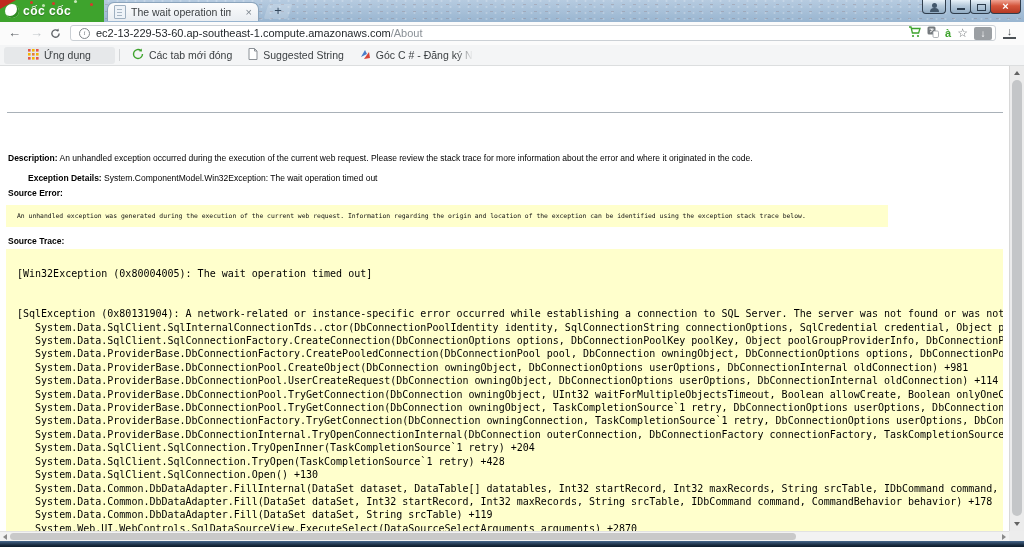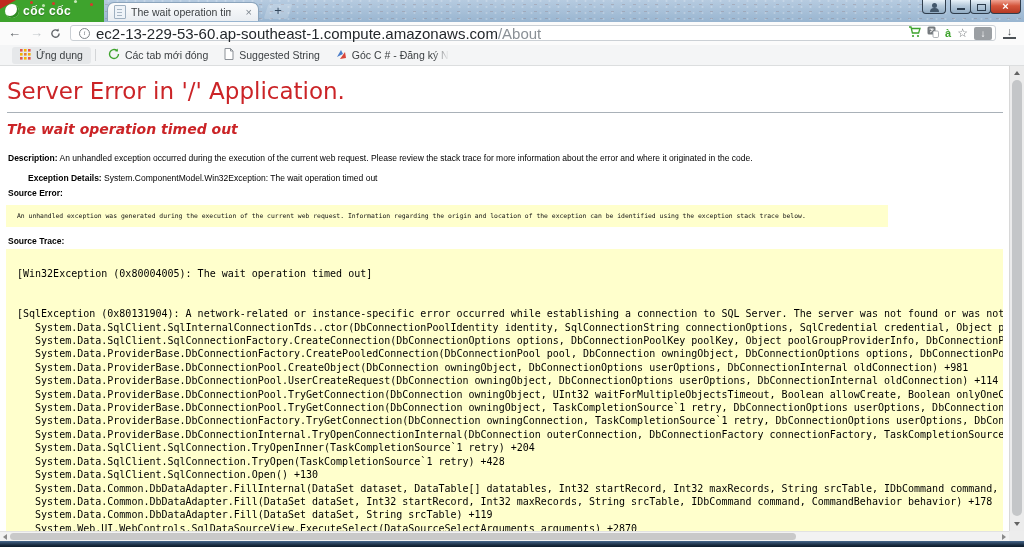--- a/index.html
+++ b/index.html
@@ -56,36 +56,36 @@
   .navbar{position:absolute;top:22px;left:0;width:1024px;height:23px;background:#fbfbfb;}
   .nav-btn{position:absolute;top:3px;font-size:13px;line-height:16px;color:#5f6368;}
   .nav-back{left:8px;}
   .nav-fwd{left:30px;color:#c3c7cb;}
   .nav-reload{left:50px;top:5px;}
   .urlbar{position:absolute;left:70px;top:3px;width:926px;height:16px;border:1px solid #cbd0d5;border-radius:3px;
     background:#fff;display:flex;align-items:center;box-sizing:border-box;}
   .info-icon{width:9px;height:9px;border:1px solid #80868b;border-radius:50%;color:#80868b;
     font-size:7px;line-height:9px;text-align:center;font-family:"Liberation Serif",serif;font-style:italic;
     margin:0 6px 0 8px;flex:none;}
-  .url-text{font-size:15px;white-space:nowrap;overflow:hidden;}
+  .url-text{font-size:11px;white-space:nowrap;overflow:hidden;}
   .url-host{color:#24282c;}
   .url-path{color:#8a9096;}
   .url-icons{margin-left:auto;display:flex;align-items:center;gap:6px;padding-right:3px;}
   .glyph-a{color:#3ea32d;font-size:11px;font-weight:bold;}
   .glyph-star{color:#6a6f73;font-size:12px;line-height:12px;}
   .dl-chip{width:18px;height:13px;border-radius:2px;background:#9b9fa3;color:#fff;font-size:10px;
     line-height:13px;text-align:center;}
   .downloads-btn{position:absolute;right:8px;top:4px;width:13px;color:#4c5156;font-size:11px;line-height:11px;
     text-align:center;border-bottom:2px solid #4c5156;padding-bottom:0px;}
 
   
   .bookmarks{position:absolute;top:45px;left:0;width:1024px;height:21px;background:#f4f5f6;
     border-bottom:1px solid #dcdedf;display:flex;align-items:center;font-size:10.5px;color:#3c4043;box-sizing:border-box;}
   .bm-item{display:flex;align-items:center;gap:5px;padding:2px 8px;white-space:nowrap;}
-  .bm-chip{background:#e6e8ea;border-radius:3px;margin-left:12px;padding:2px 8px;justify-content:center;}
+  .bm-chip{background:#e6e8ea;border-radius:3px;margin-left:4px;padding:2px 24px;justify-content:center;}
   .bm-divider{width:1px;height:12px;background:#d3d5d7;margin:0 4px;}
   .bm-label{display:inline-block;}
   .bm-fade{position:relative;max-width:112px;overflow:hidden;}
   .bm-fade::after{content:"";position:absolute;right:0;top:0;bottom:0;width:16px;
     background:linear-gradient(90deg,rgba(244,245,246,0),#f4f5f6);}
   .bm-item svg{flex:none;}
 
   
   .content{position:absolute;top:66px;left:0;width:1009px;height:465px;background:#fff;overflow:hidden;}
   .err-h1{position:absolute;left:7px;top:12px;margin:0;font-family:"DejaVu Sans",sans-serif;
@@ -240,23 +240,21 @@
       <svg width="11" height="11" viewBox="0 0 11 11">
           <path d="M1 8 L5 1 L7 5 Z" fill="#4a7dc9"></path>
           <path d="M4 10 L9 3 L10 9 Z" fill="#d8453a"></path>
         </svg>
     </span>
     <span class="bm-label bm-fade">Góc C # - Đăng ký N</span>
   </div>
 </div>
 
 <div class="content">
-  <h1 class="err-h1">Server Error in '/' Application.</h1>
   <hr class="err-hr">
-  <h2 class="err-h2">The wait operation timed out</h2>
 
   <div class="meta m-desc">
     <b>Description:</b>
     <span>An unhandled exception occurred during the execution of the current web request. Please review the stack trace for more information about the error and where it originated in the code.</span>
   </div>
   <div class="meta m-exc">
     <b>Exception Details:</b>
     <span>System.ComponentModel.Win32Exception: The wait operation timed out</span>
   </div>
   <div class="meta m-src">

